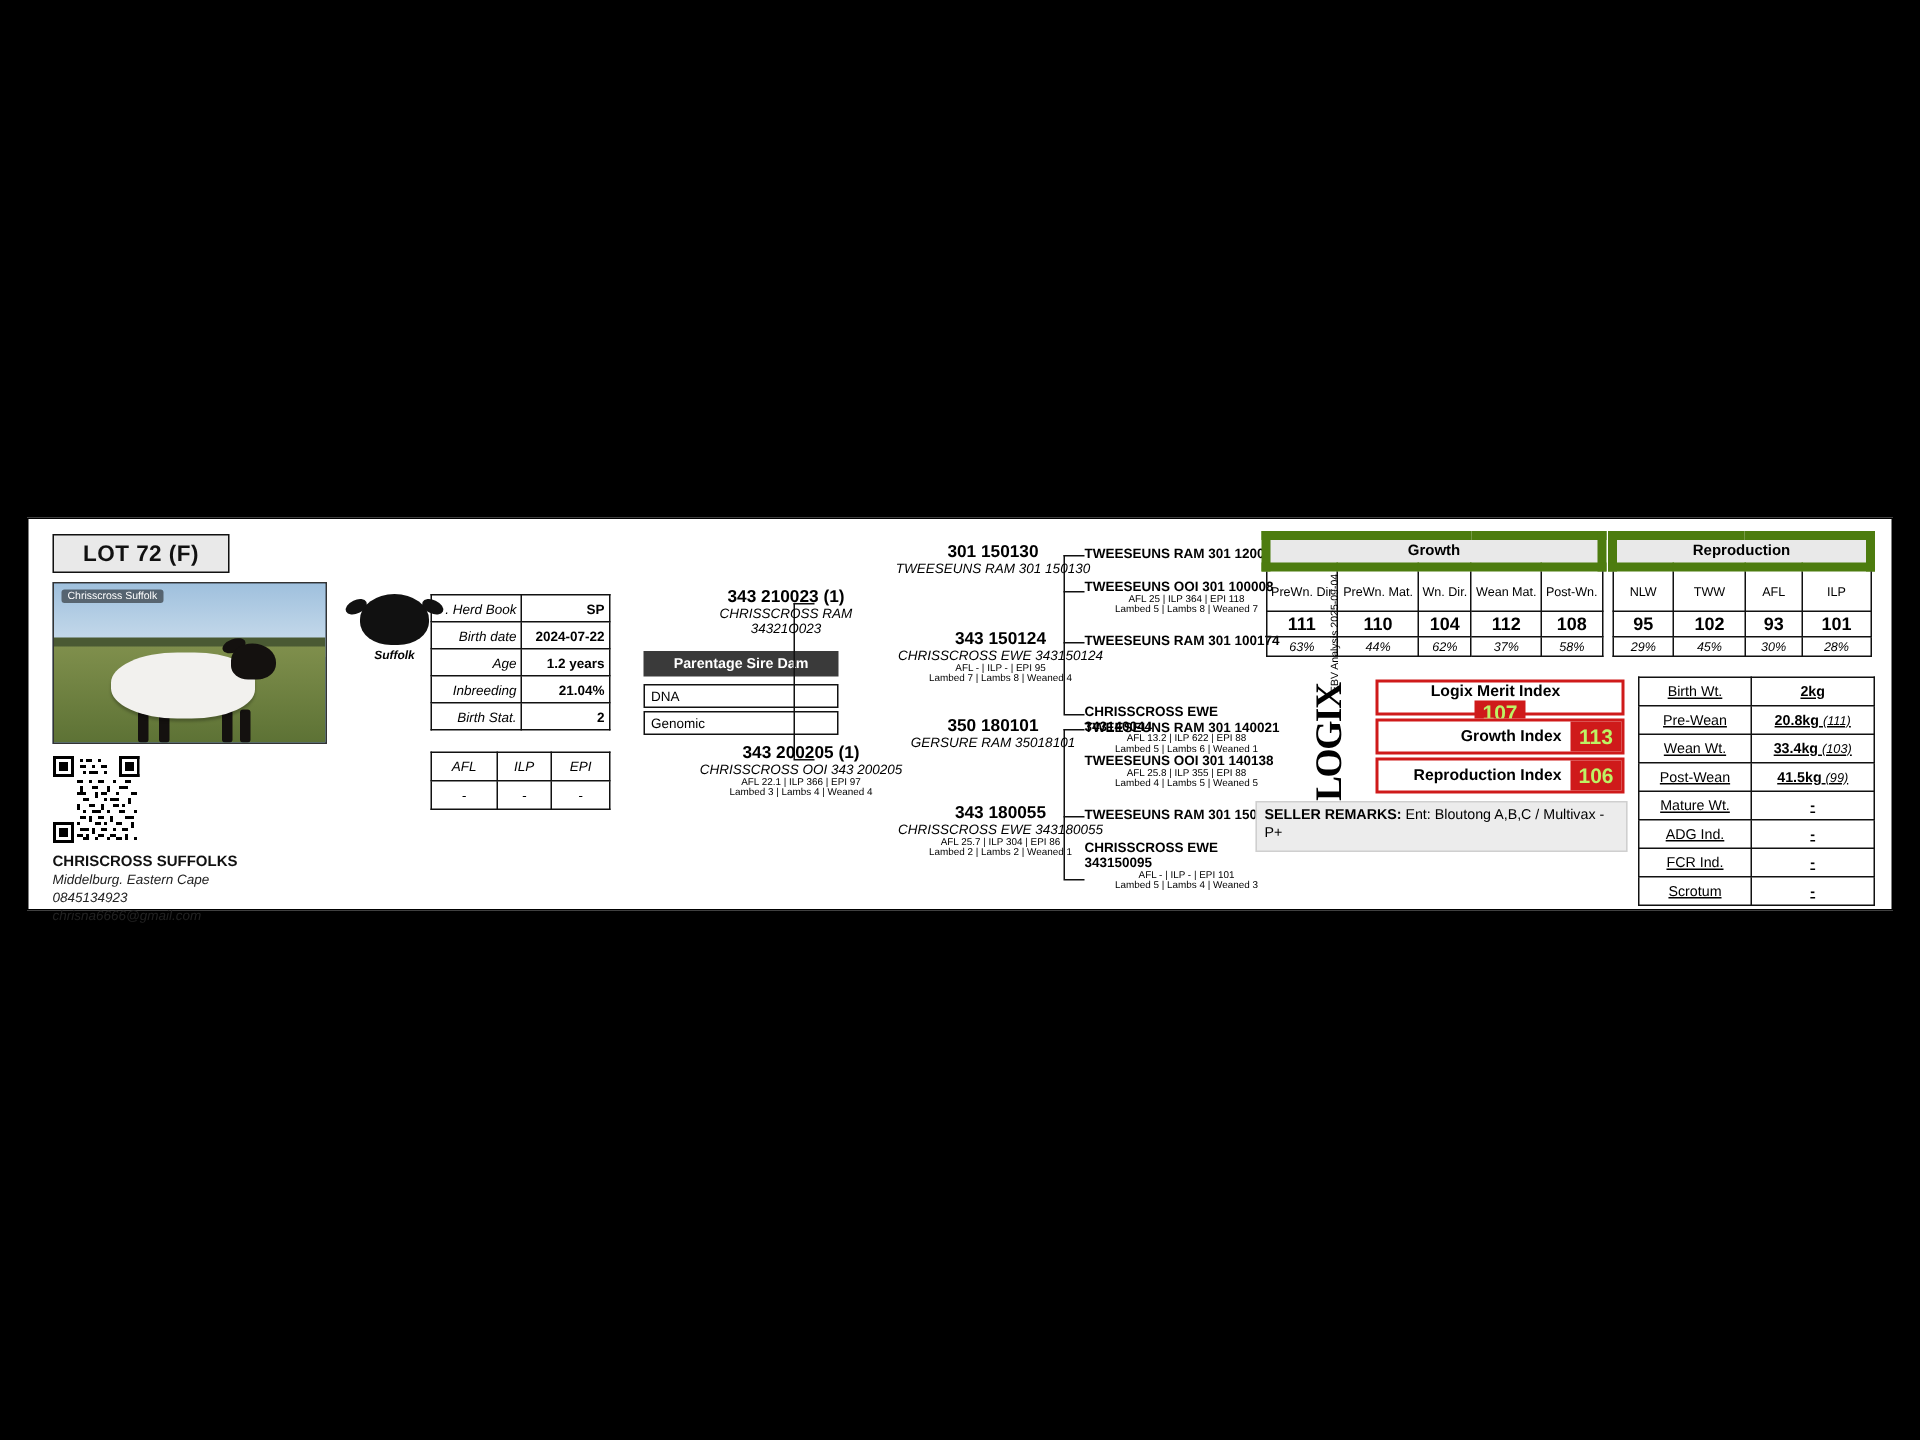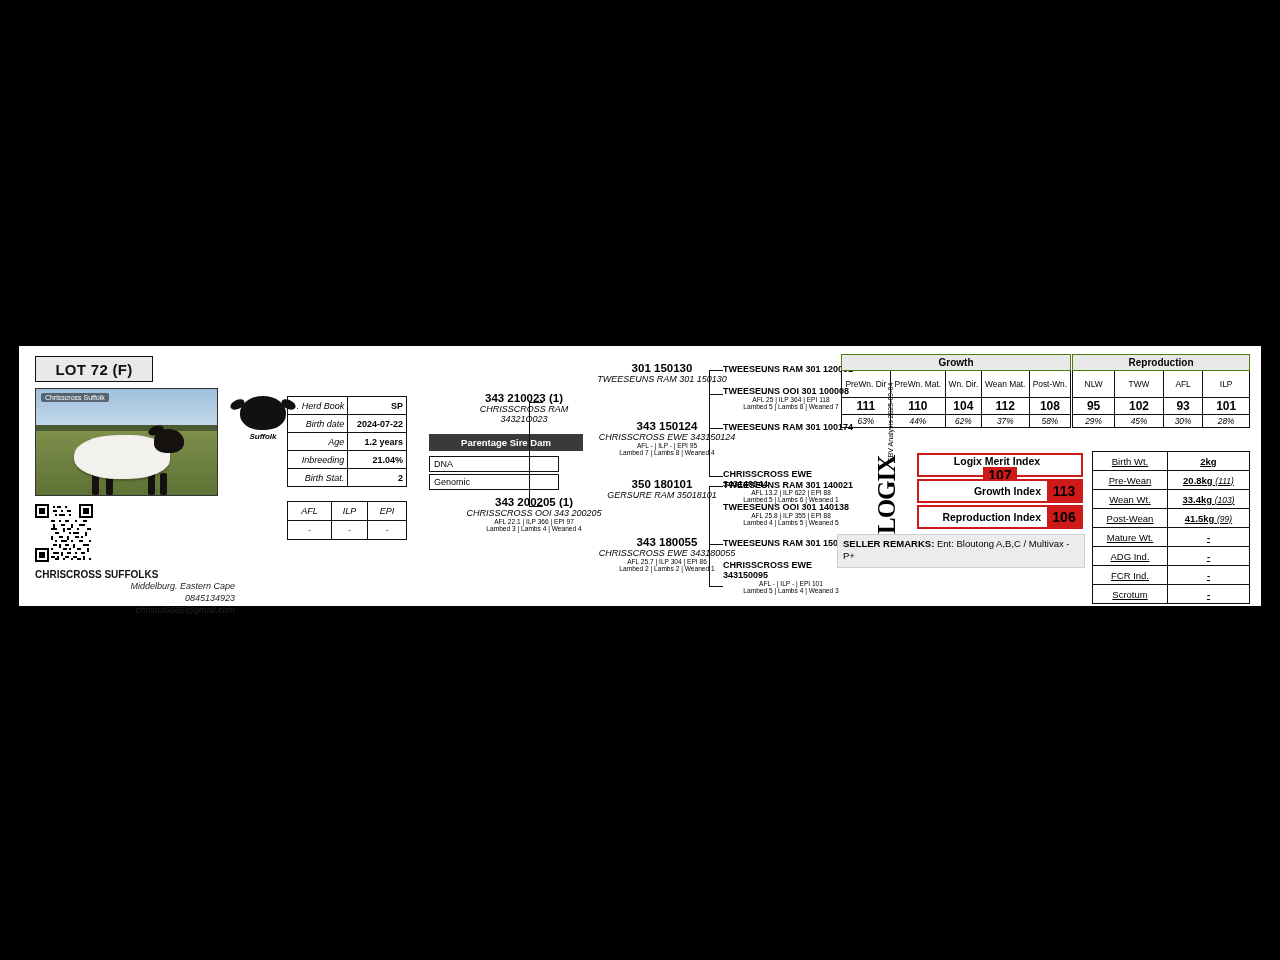--- a/index.html
+++ b/index.html
@@ -20,58 +20,58 @@
   .photo-caption{position:absolute;left:5px;top:4px;font-size:7px;color:#fff;background:rgba(20,20,20,.55);padding:1px 4px;border-radius:2px;}
   .qr{position:absolute;left:16px;top:158px;width:58px;height:58px;}
   .breedlogo{position:absolute;left:210px;top:50px;width:68px;height:58px;text-align:center;}
   .breedlogo .face{width:46px;height:34px;margin:0 auto;background:#111;border-radius:50% 50% 45% 45%;position:relative;}
   .breedlogo .face:before,.breedlogo .face:after{content:"";position:absolute;top:4px;width:15px;height:9px;background:#111;border-radius:50%;}
   .breedlogo .face:before{left:-10px;transform:rotate(-25deg);}
   .breedlogo .face:after{right:-10px;transform:rotate(25deg);}
   .breedlogo .nm{font-size:8px;font-weight:bold;font-style:italic;margin-top:2px;}
   .breeder{position:absolute;left:16px;top:223px;width:200px;}
   .breeder .bname{font-size:10px;font-weight:bold;color:#111;}
-  .breeder .bline{font-size:9px;font-style:italic;color:#222;line-height:12px;text-align:right;}
+  .breeder .bline{font-size:9px;font-style:italic;color:#222;line-height:12px;}
   
   .title{position:absolute;left:200px;top:8px;width:300px;text-align:center;}
   .title .tag{font-size:23px;font-weight:bold;letter-spacing:.5px;}
   .title .sub{font-size:11px;font-style:italic;color:#222;margin-top:1px;}
   
   .hb{position:absolute;left:268px;top:50px;width:120px;border:1px solid #111;border-collapse:collapse;}
   .hb td{border:1px solid #111;font-size:9px;font-style:italic;padding:2px 3px;height:13px;}
   .hb td.v{text-align:right;font-style:normal;font-weight:bold;}
   .hb td.l{text-align:right;}
   .afl{position:absolute;left:268px;top:155px;width:120px;border:1px solid #111;border-collapse:collapse;}
   .afl td{border:1px solid #111;font-size:9px;text-align:center;padding:2px 0;height:14px;font-style:italic;}
   
-  .par-head{position:absolute;left:410px;top:88px;width:154px;background:#3a3a3a;color:#fff;font-size:9.5px;font-weight:bold;text-align:center;padding:3px 0;}
+  .par-head{position:absolute;left:410px;top:88px;width:130px;background:#3a3a3a;color:#fff;font-size:9.5px;font-weight:bold;text-align:center;padding:3px 0;}
   .par-row{position:absolute;left:410px;width:130px;border:1px solid #111;font-size:9px;padding:2px 4px;box-sizing:border-box;background:#fff;}
   
   .ped{position:absolute;left:400px;top:8px;width:440px;height:240px;font-size:9px;}
   .pnode{position:absolute;}
   .pnode .n1{font-size:11.5px;font-weight:bold;}
   .pnode .n2{font-size:9px;font-style:italic;}
   .pnode .n3{font-size:6.6px;}
   .pnode .n4{font-size:6.6px;}
   .vline,.hline{position:absolute;background:#111;}
   
   .gr{position:absolute;left:822px;top:8px;width:230px;border-collapse:collapse;}
   .rp{position:absolute;left:1053px;top:8px;width:178px;border-collapse:collapse;}
-  .gr th,.rp th{border:1px solid #4d7c0f;background:#e9e9e9;font-size:10px;font-weight:bold;padding:2px 0;}
+  .gr th,.rp th{border:6px solid #4d7c0f;background:#e9e9e9;font-size:10px;font-weight:bold;padding:2px 0;}
   .gr td,.rp td{border:1px solid #111;text-align:center;font-size:9px;padding:1px 0;}
   .gr td.hd,.rp td.hd{font-size:8.4px;line-height:10px;height:24px;}
   .gr td.val,.rp td.val{font-size:12px;font-weight:bold;}
   .gr td.acc,.rp td.acc{font-size:8.4px;font-style:italic;}
   
   .logix{position:absolute;left:846px;top:108px;width:42px;height:88px;}
   .logix .word{position:absolute;left:-14px;top:30px;width:72px;transform:rotate(-90deg);font-size:25px;font-weight:bold;letter-spacing:-1px;font-family:"Liberation Serif",serif;}
   .logix .an{position:absolute;left:22px;top:8px;width:90px;transform:rotate(-90deg);transform-origin:left top;font-size:7px;}
   .idx{position:absolute;width:162px;height:20px;border:2px solid #cf1a1a;background:#fff;display:flex;align-items:center;}
   .idx .lbl{flex:1;text-align:right;font-size:10.5px;font-weight:bold;padding-right:6px;}
-  .idx .num{width:34px;height:100%;background:#cf1a1a;color:#000000;font-size:14px;font-weight:bold;display:flex;align-items:center;justify-content:center;}
+  .idx .num{width:34px;height:100%;background:#cf1a1a;color:#bef264;font-size:14px;font-weight:bold;display:flex;align-items:center;justify-content:center;}
   
   .remarks{position:absolute;left:818px;top:188px;width:248px;height:34px;background:#ececec;border:1px solid #cfcfcf;box-sizing:border-box;padding:3px 5px;font-size:9.5px;line-height:12px;}
   .remarks b{font-weight:bold;}
   
   .wt{position:absolute;left:1073px;top:105px;width:158px;border-collapse:collapse;text-decoration:underline;}
   .wt td{border:1px solid #111;font-size:9.5px;padding:2px 4px;height:14px;}
   .wt td.k{text-align:center;}
   .wt td.v{text-align:center;font-weight:bold;}
   .wt td.v i{font-weight:normal;font-style:italic;font-size:8.5px;}
 </style>

